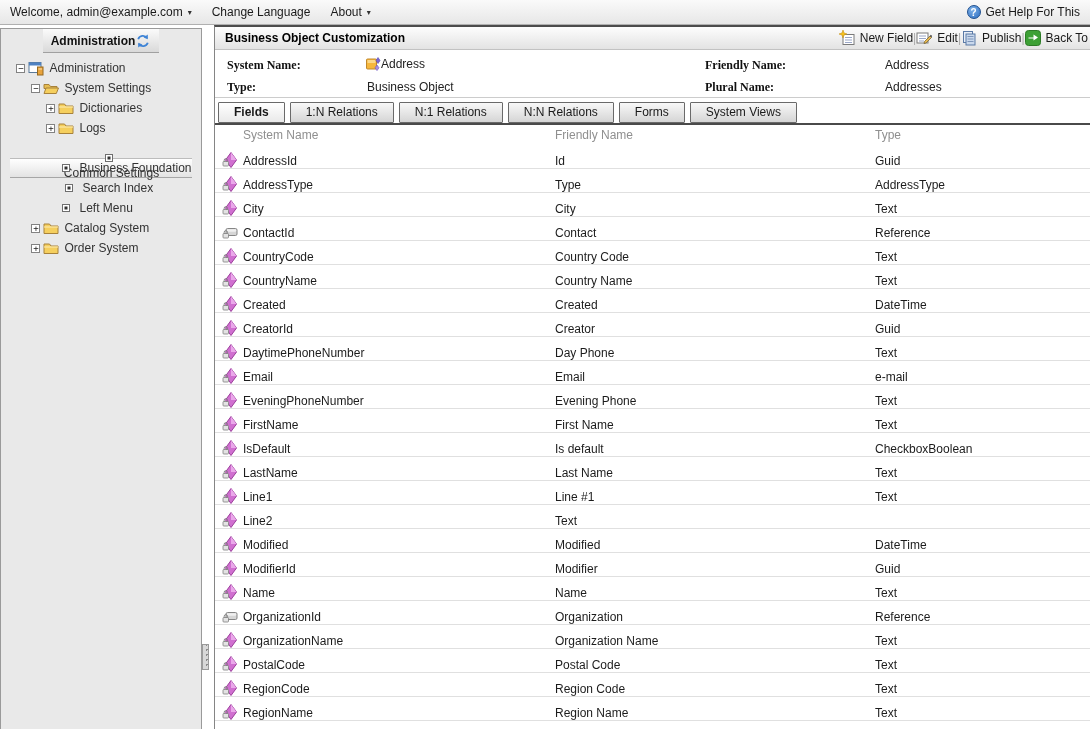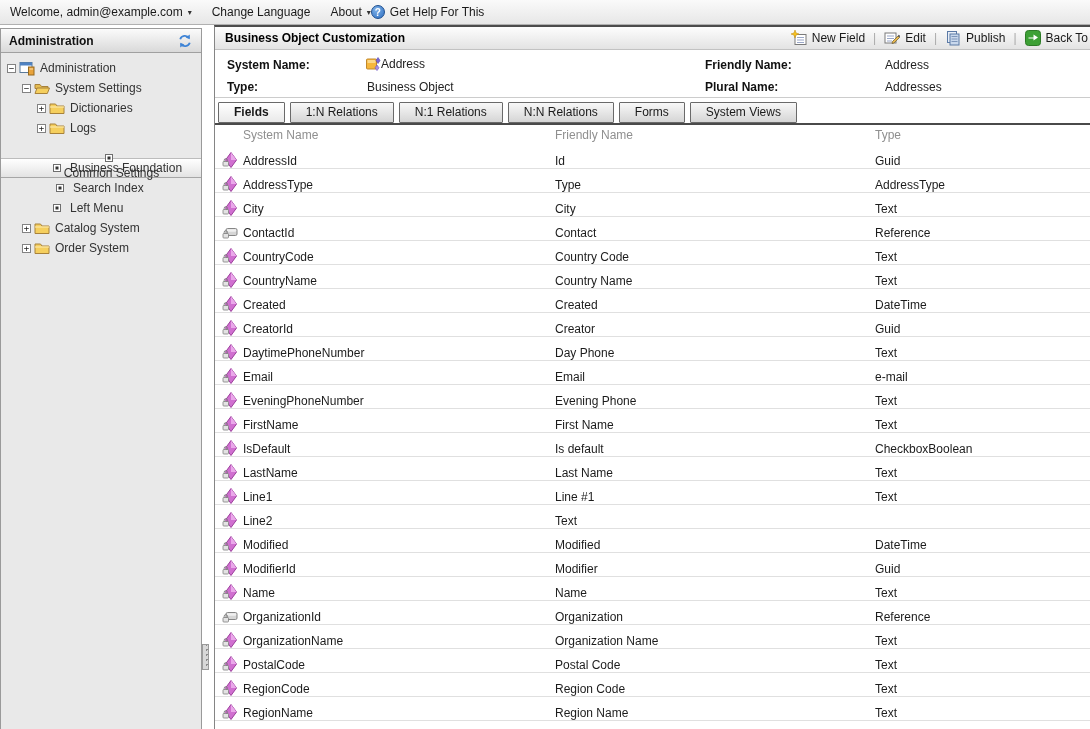--- a/index.html
+++ b/index.html
@@ -8,42 +8,42 @@
     font-family:"Liberation Sans", sans-serif;
     font-size:12px; color:#222; background:#fff;
   }
   .screen { position:relative; width:1090px; height:729px; }
 
   
   .topbar {
     height:25px; padding:0 10px;
     background:linear-gradient(#fafafa,#e7e7e7);
     border-bottom:1px solid #b0b0b0;
-    display:flex; justify-content:flex-start; align-items:center;
+    display:flex; justify-content:space-between; align-items:center;
     white-space:nowrap;
   }
   .topbar-left { display:flex; gap:20px; align-items:center; color:#1a1a1a; }
   .tb-link { display:flex; align-items:center; gap:5px; cursor:default; }
   .caret { font-size:8px; color:#333; }
   .topbar-right { display:flex; align-items:center; gap:5px; color:#1a1a1a; }
   .help-badge {
     width:14px; height:14px; border-radius:50%;
     background:radial-gradient(circle at 35% 30%, #7fb2e8, #2e6fc2);
     color:#fff; font-weight:bold; font-size:10px; line-height:14px;
     text-align:center; display:inline-block; border:1px solid #1e4f8f;
   }
 
   
   .content { display:flex; height:704px; align-items:stretch; }
 
   
   .sidebar {
     width:202px; margin-top:3px; background:#e9e9e9;
     border:1px solid #9a9a9a; border-bottom:none;
-    display:flex; flex-direction:column;
+    display:flex; flex-direction:column;align-items:center;
   }
   .sidebar-header {
     height:24px; padding:0 8px;
     background:linear-gradient(#fbfbfb,#d9d9d9);
     border-bottom:1px solid #a0a0a0;
     display:flex; justify-content:space-between; align-items:center;
     font-weight:bold; color:#111;
   }
   .refresh-btn { width:16px; height:16px; display:inline-block; }
   .tree { padding-top:5px; }
@@ -91,28 +91,28 @@
     display:flex; flex-direction:column; overflow:hidden;
   }
   .panel-titlebar {
     height:23px; padding:0 0 0 10px;
     background:linear-gradient(#fdfdfd,#e3e3e3);
     border-bottom:1px solid #c2c2c2;
     display:flex; justify-content:space-between; align-items:center;
     white-space:nowrap;
   }
   .panel-title { font-weight:bold; color:#000; }
-  .toolbar { display:flex; align-items:center; gap:8px; padding-right:2px; }
+  .toolbar { display:flex; align-items:center; padding-right:2px; }
   .tb-sep { color:#aaa; }
   .tb-btn { display:flex; align-items:center; gap:5px; color:#1a1a1a; cursor:default; }
   .tb-icon { width:16px; height:16px; display:inline-flex; }
 
   
   .info { position:relative; height:48px; border-bottom:1px solid #ccc; background:#fff; }
-  .info .lbl { position:absolute; font-weight:bold; color:#111; }
+  .info .lbl { position:absolute; font-weight:bold; color:#111;font-family:Liberation Serif, serif; }
   .info .val { position:absolute; color:#222; display:flex; align-items:center; }
   .i-sysname-l { left:12px; top:8px; }   .i-sysname-v { left:150px; top:6px; }
   .i-friendly-l { left:490px; top:8px; } .i-friendly-v { left:670px; top:8px; }
   .i-type-l { left:12px; top:30px; }     .i-type-v { left:152px; top:30px; }
   .i-plural-l { left:490px; top:30px; }  .i-plural-v { left:670px; top:30px; }
 
   
   .tabs {
     padding:4px 2px 0 3px; display:flex; gap:5px;
     border-bottom:2px solid #4a4a4a; background:#fff;

